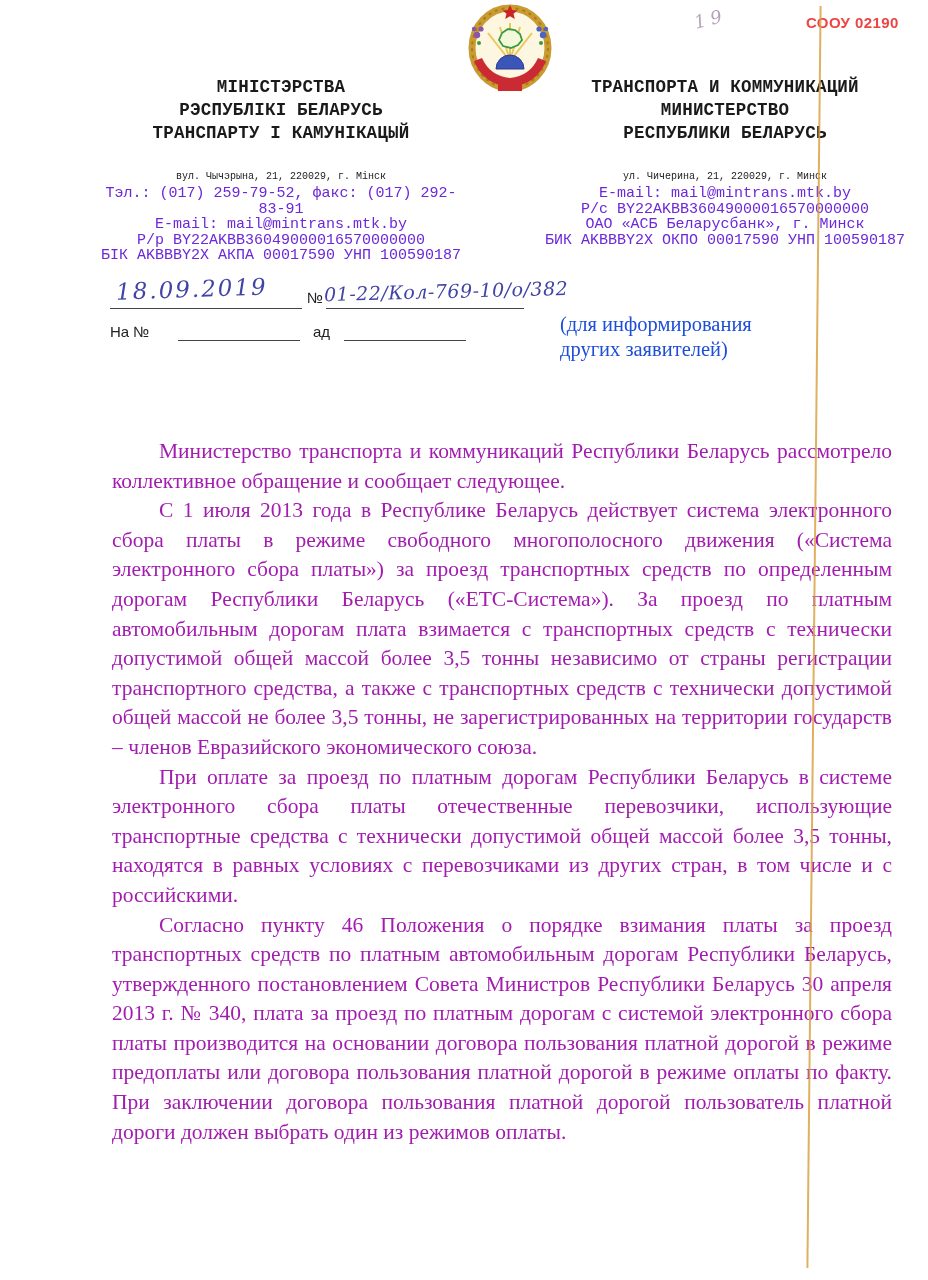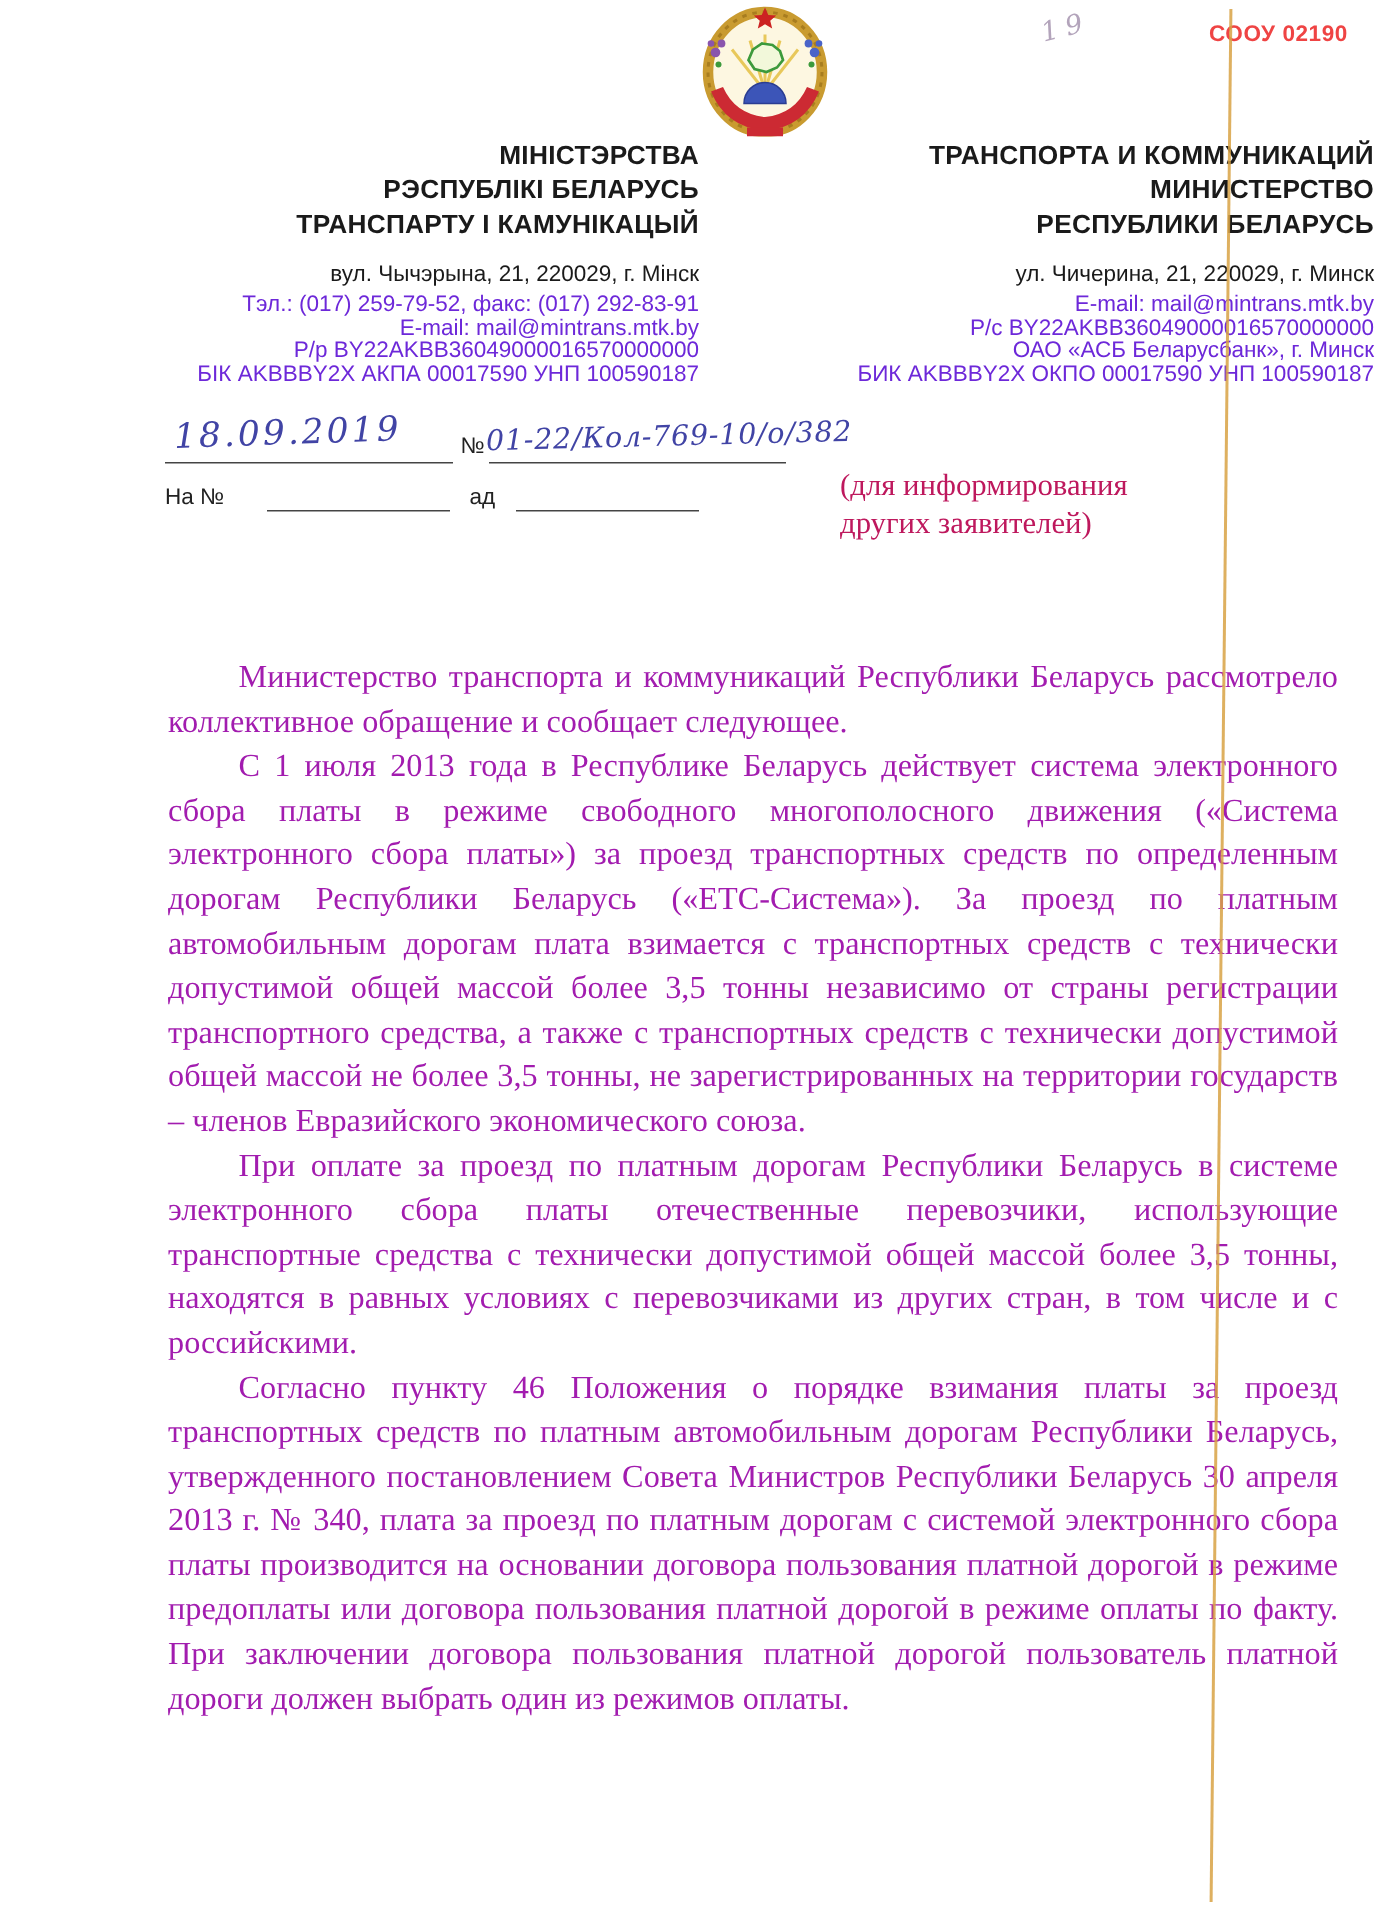--- a/index.html
+++ b/index.html
@@ -19,38 +19,38 @@
     letter-spacing:.4px;color:#ef4444;
   }
   .pencil-note{
     position:absolute;left:694px;top:8px;font-size:18px;color:#b3a4bb;
     transform:rotate(-14deg);letter-spacing:5px;
     font-family:"DejaVu Serif",serif;font-style:italic;
   }
   
   .emblem{position:absolute;left:458px;top:3px;width:104px;height:88px;}
   
-  .org{position:absolute;top:92px;text-align:right;}
+  .org{position:absolute;top:76px;text-align:center;font-family:Liberation Mono, monospace;}
   .org-left{left:96px;width:370px;}
   .org-right{left:534px;width:382px;}
   .org-title{font-size:17.5px;font-weight:bold;line-height:23px;letter-spacing:.2px;}
-  .org-address{margin-top:13px;font-size:15px;}
+  .org-address{margin-top:26px;font-size:10px;}
   .org-contacts{margin-top:4px;font-size:15px;line-height:15.5px;color:#6d28d9;}
   
   .lbl{position:absolute;font-size:15px;color:#222;}
   .rule{position:absolute;border-top:1.6px solid #444;height:0;}
   .hw{
     position:absolute;color:#4144a5;font-family:"DejaVu Serif",serif;
     font-style:italic;white-space:nowrap;
   }
   .hw-date{left:116px;top:276px;font-size:23px;transform:rotate(-2deg);letter-spacing:2px;}
   .hw-number{left:324px;top:280px;font-size:19px;transform:rotate(-1.5deg);letter-spacing:.5px;}
   .recipient-note{
     position:absolute;left:560px;top:312px;width:310px;
-    font-family:"Liberation Serif",serif;font-size:20.5px;line-height:25px;color:#be185d;
+    font-family:"Liberation Serif",serif;font-size:20.5px;line-height:25px;color:#1d4ed8;
   }
   
   .body-text{
     position:absolute;left:112px;top:437px;width:780px;
     font-family:"Liberation Serif",serif;font-size:21.5px;line-height:29.6px;
     text-align:justify;color:#a21caf;
   }
   .body-text p{margin:0;text-indent:47px;}
 </style>
 </head>

